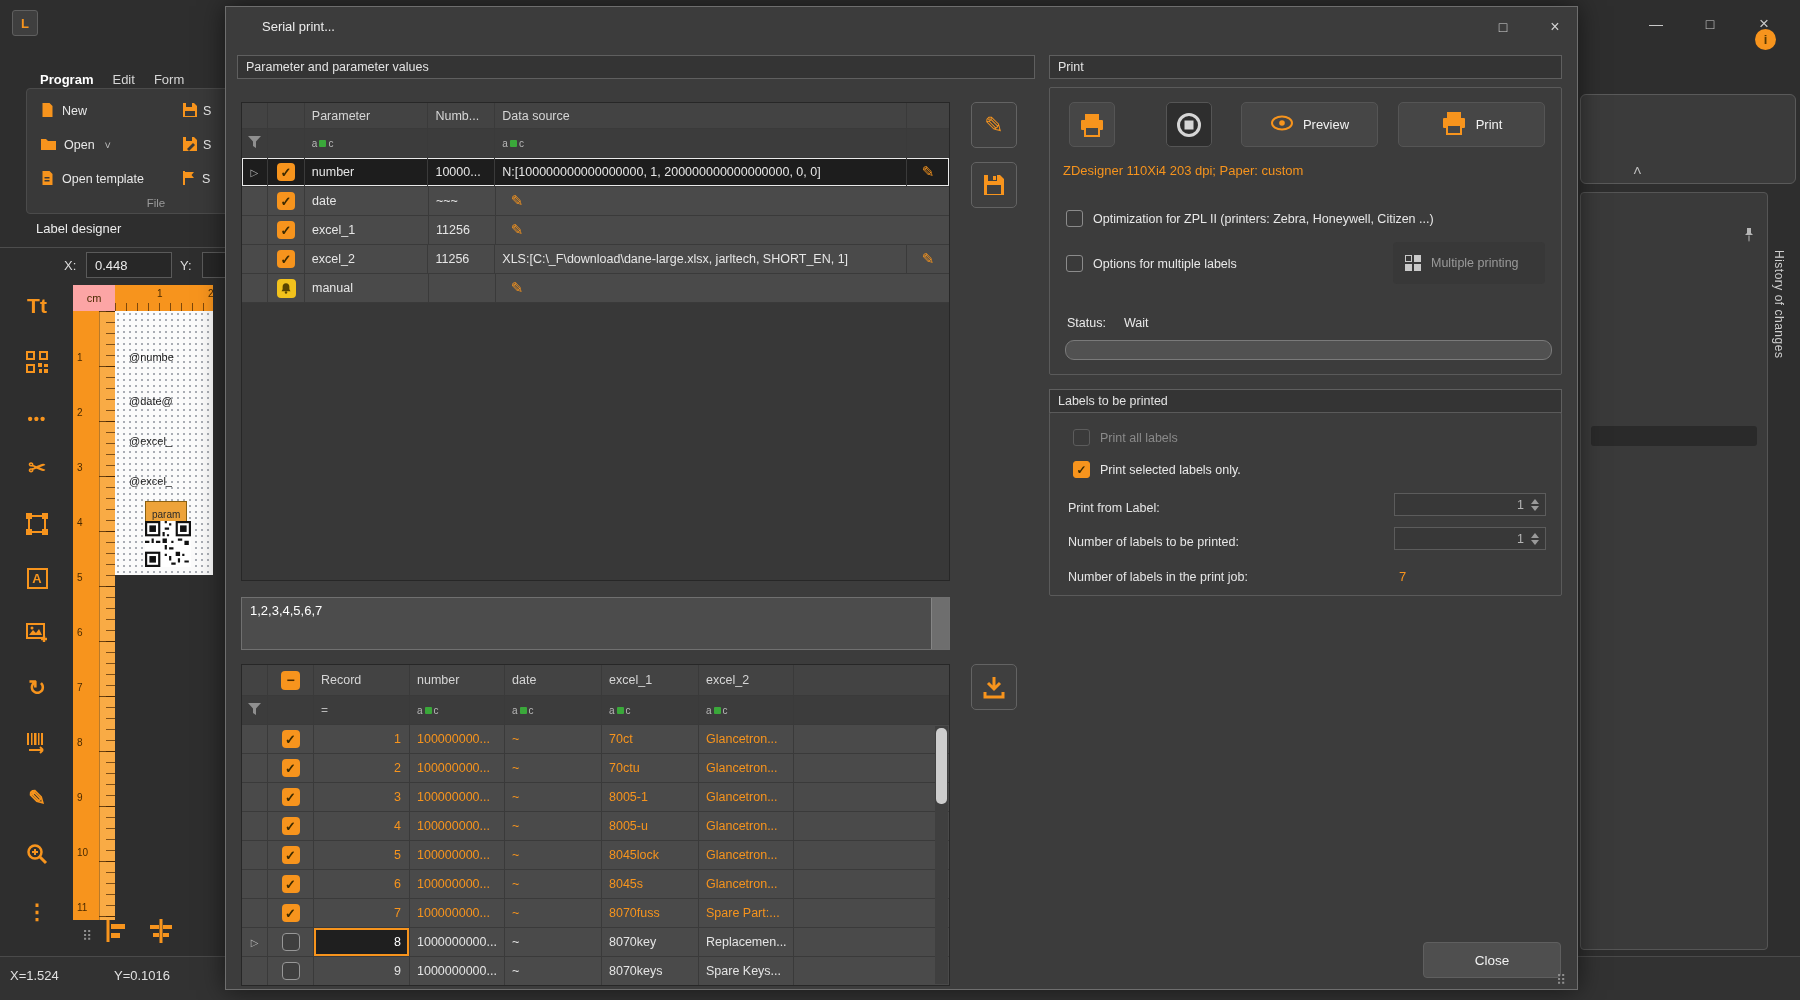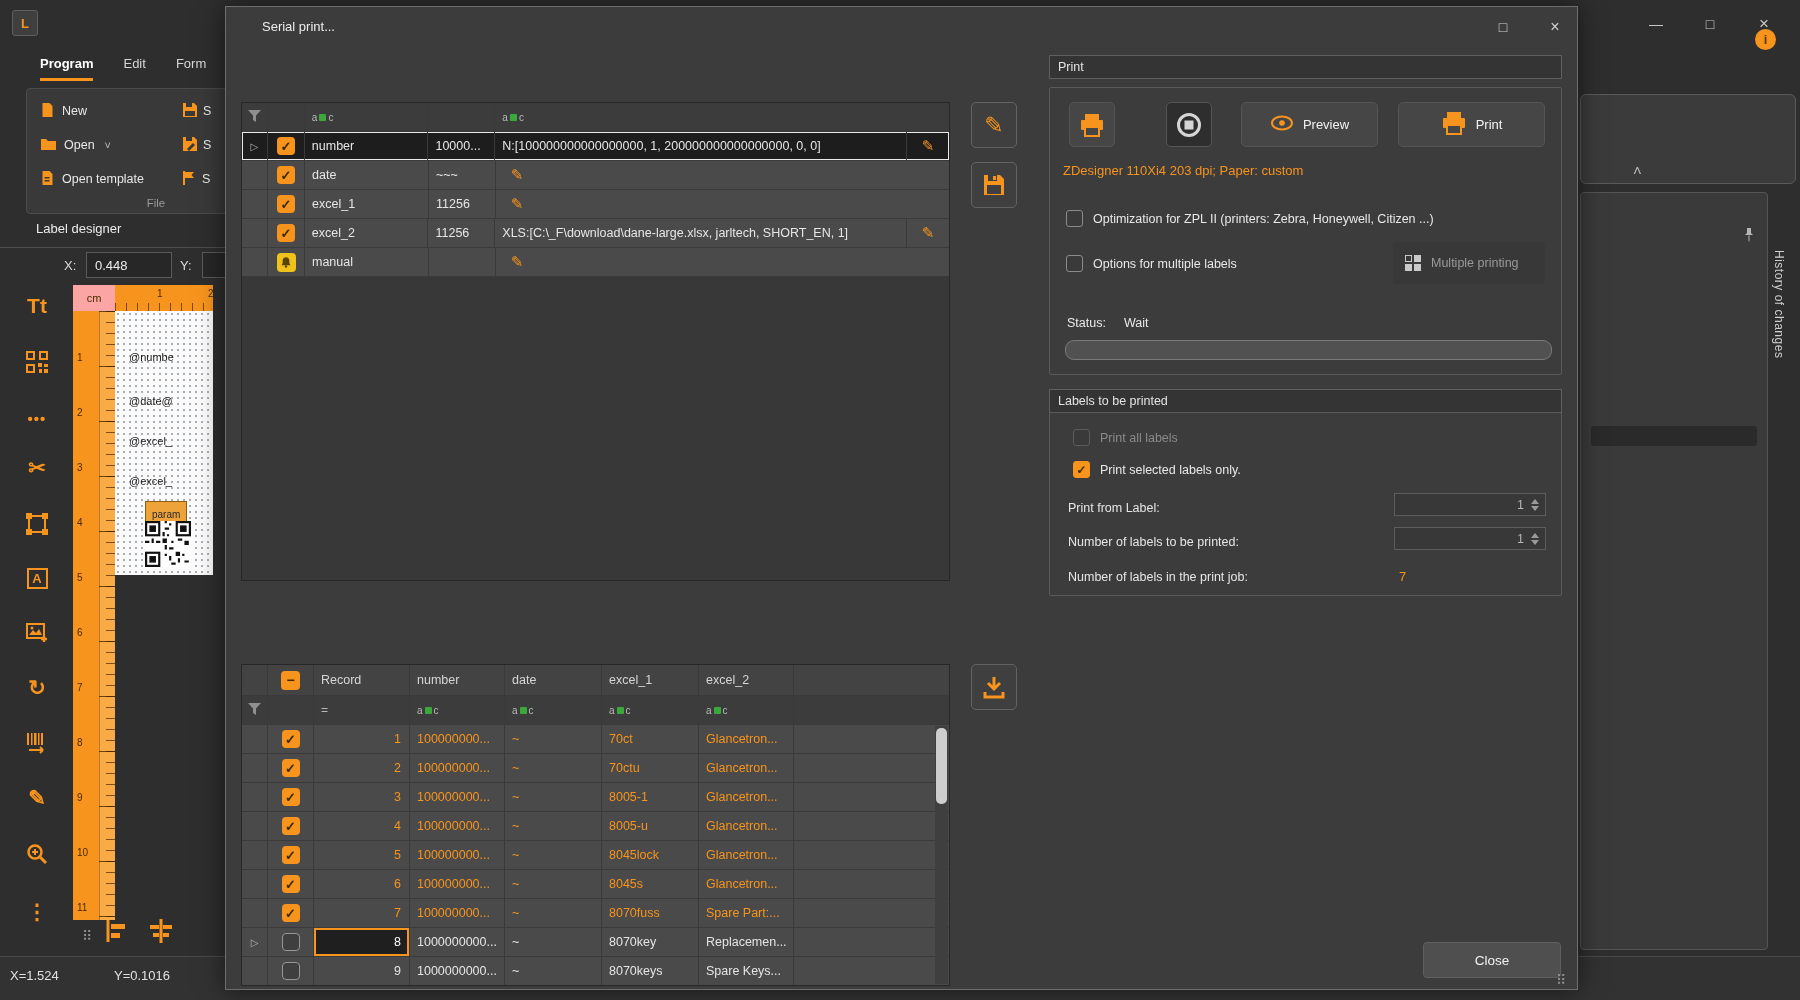--- a/index.html
+++ b/index.html
@@ -3,21 +3,21 @@
 <meta charset="utf-8">
 <style>
 *{margin:0;padding:0;box-sizing:border-box}
 body{background:#1d1d1d;font-family:"Liberation Sans",sans-serif}
 .screen{position:relative;width:1800px;height:1000px;background:#2e2e2e;overflow:hidden;color:#e6e6e6;font-size:12.5px}
 .abs{position:absolute}
 
 .appicon{left:12px;top:10px;width:26px;height:26px;background:#3f3f3f;border:1px solid #5f5f5f;border-radius:3px;display:flex;align-items:center;justify-content:center;color:#f7941d;font-weight:bold;font-size:13px}
 .winctl{width:36px;height:28px;display:flex;align-items:center;justify-content:center;color:#c9c9c9;font-size:14px}
 .infobtn{left:1755px;top:29px;width:21px;height:21px;border-radius:50%;background:#f7941d;color:#5a3a00;font-weight:bold;display:flex;align-items:center;justify-content:center;font-size:13px}
-.menurow{left:40px;top:56px;display:flex;gap:30px}
+.menurow{left:40px;top:72px;display:flex;gap:19px}
 .menutab{font-size:13px;color:#d6d6d6;padding-bottom:7px;border-bottom:3px solid transparent}
 .menutab.active{color:#fff;font-weight:bold;border-bottom-color:#f7941d}
 .ribbon{left:26px;top:88px;width:280px;height:126px;background:#393939;border:1px solid #4b4b4b;border-radius:4px}
 .rbtn{position:absolute;left:8px;display:flex;align-items:center;gap:8px;height:28px;padding:0 6px;color:#e8e8e8;font-size:12.5px;border-radius:3px}
 .rbtn .caret{color:#bdbdbd;font-size:11px;margin-left:2px}
 .rbtn.sm{left:150px;gap:6px}
 .ribbonlabel{position:absolute;left:0;right:20px;bottom:4px;text-align:center;color:#9a9a9a;font-size:11.5px}
 .designertab{left:36px;top:221px;font-size:13px;color:#ececec}
 .tabline{left:0;top:247px;width:225px;height:1px;background:#4d4d4d}
 .coordlabel{font-size:13px;color:#dcdcdc}
@@ -364,22 +364,31 @@
     </span>
     <div class="darkbar"></div>
   </div>
   <div class="abs histtab">History of changes</div>
 
   <div class="abs dialog">
     <div class="abs dlg-title">Serial print...</div>
     <div class="abs dlg-ctl" style="left:1262px;top:6px">□</div>
     <div class="abs dlg-ctl" style="left:1314px;top:6px;font-size:16px">×</div>
 
+    <div class="abs hdrbar" style="left:11px;top:48px;width:798px">Parameter and parameter values</div>
 
     <div class="abs tbl" style="left:15px;top:95px;width:709px;height:479px">
+      <div class="trow head">
+        <div class="tc ce"></div>
+          <div class="tc cchk"></div>
+        <div class="tc cparam">Parameter</div>
+        <div class="tc cnumb">Numb...</div>
+        <div class="tc csrc">Data source</div>
+        <div class="tc cedit"></div>
+      </div>
       <div class="trow filt">
         <div class="tc ce">
             <span><svg width="13" height="12" viewBox="0 0 13 12">
                 <path d="M0 0h13L8 5.5V12L5 10V5.5z" fill="#8f8f8f"></path>
               </svg></span>
           </div>
         <div class="tc cchk"></div>
         <div class="tc cparam">
             <span class="abc">
               <i>a</i>
@@ -464,20 +473,24 @@
       </div>
     <div class="abs bigbtn" style="left:745px;top:155px">
       <svg width="24" height="24" viewBox="0 0 24 24">
           <path d="M2 2h16l4 4v16H2z" fill="#f7941d"></path>
           <rect x="6" y="2" width="9" height="6" fill="#3f3f3f"></rect>
           <rect x="11" y="3" width="3" height="4" fill="#f7941d"></rect>
           <rect x="5" y="12" width="14" height="9" fill="#3f3f3f"></rect>
         </svg>
     </div>
 
+    <div class="abs seltext" style="left:15px;top:590px;width:709px;height:53px">
+      <span>1,2,3,4,5,6,7</span>
+      <span class="strip"></span>
+    </div>
 
     <div class="abs tbl rtbl" style="left:15px;top:657px;width:709px;height:322px">
       <div class="trow head">
         <div class="tc ce"></div>
         <div class="tc cchk">
             <span class="minusbtn">−</span>
           </div>
         <div class="tc crec" style="justify-content:flex-start">Record</div>
         <div class="tc cn1">number</div>
         <div class="tc cd1">date</div>

